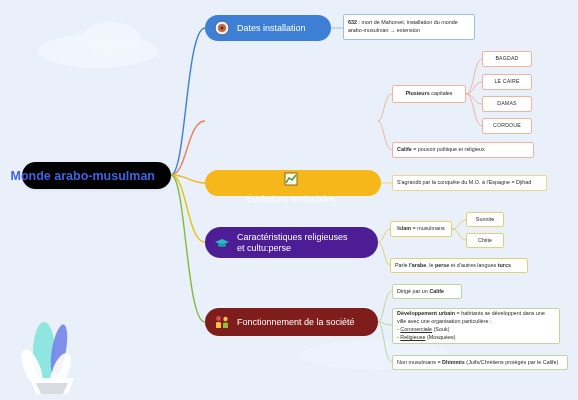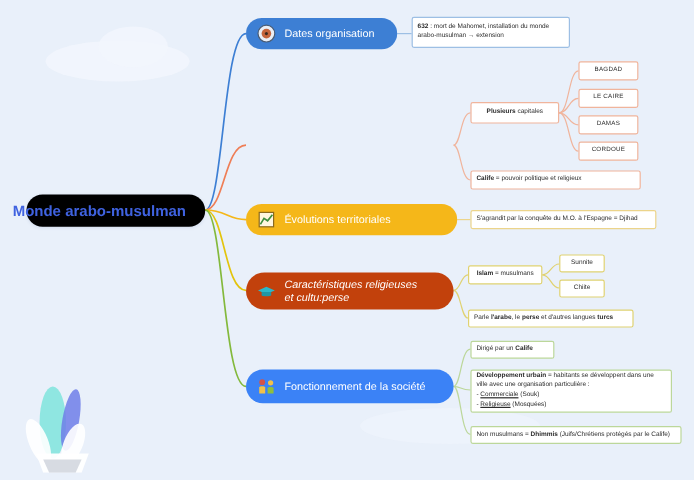--- a/index.html
+++ b/index.html
@@ -50,23 +50,23 @@
   .branch {
     border-radius: 18px;
     color: #ffffff;
     font-size: 9px;
     padding: 0 12px 0 8px;
     gap: 6px;
   }
   .branch .blabel { line-height: 1.2; white-space: normal; }
   .b-blue   { background: #3d7fd4; }
   .b-orange { background: #ef7e56; }
-  .b-yellow { background: #f5b719; }
-  .b-yellow2{ background: #c2410c; font-style: italic; }
-  .b-green  { background: #3b82f6; text-align: center; }
+  .b-yellow { background: #f5b719; flex-direction: column; }
+  .b-yellow2{ background: #4c1d95; }
+  .b-green  { background: #7f1d1d; text-align: center; }
   .icon-badge {
     width: 18px; height: 18px; flex: 0 0 18px;
     display: flex; align-items: center; justify-content: center;
     font-size: 12px; line-height: 1;
   }
   
   .leaf {
     position: absolute;
     box-sizing: border-box;
     background: #ffffff;
@@ -143,21 +143,21 @@
   </div>
 
   <div class="node branch b-blue" style="left:205px; top:15px; width:126px; height:26px;">
     <span class="icon-badge">
       <svg width="16" height="16" viewBox="0 0 16 16">
         <circle cx="8" cy="8" r="7" fill="#e9eef6" stroke="#4a5c74" stroke-width="1"></circle>
         <circle cx="8" cy="8" r="4" fill="#c4643c"></circle>
         <circle cx="8" cy="8" r="1.3" fill="#3a2a20"></circle>
       </svg>
     </span>
-    <span class="blabel">Dates organisation</span>
+    <span class="blabel">Dates installation</span>
   </div>
 
   <div class="leaf blue" style="left:343px; top:14px; width:132px; height:26px;">
     <span class="l2"><b>632</b><span> : mort de Mahomet, installation du monde arabo-musulman → extension</span></span>
   </div>
 
 
   <div class="leaf orange center" style="left:392px; top:85px; width:74px; height:18px;">
     <span><b>Plusieurs</b><span> capitales</span></span>
   </div>

